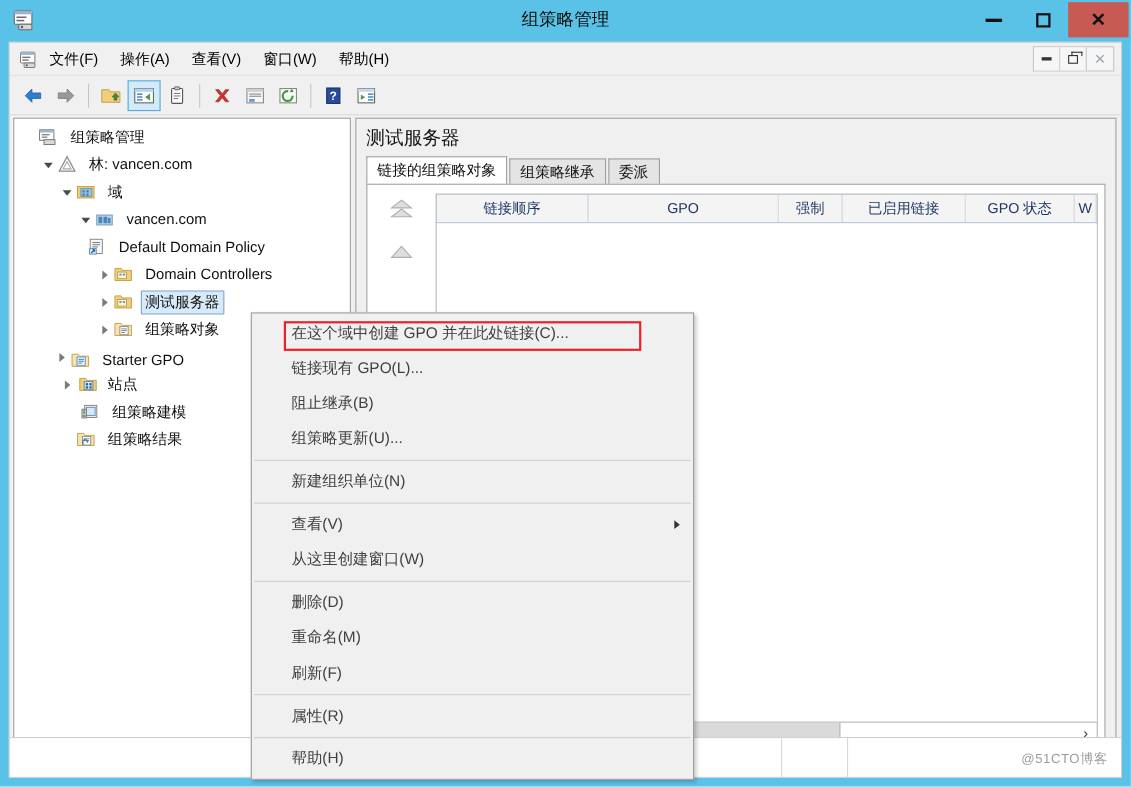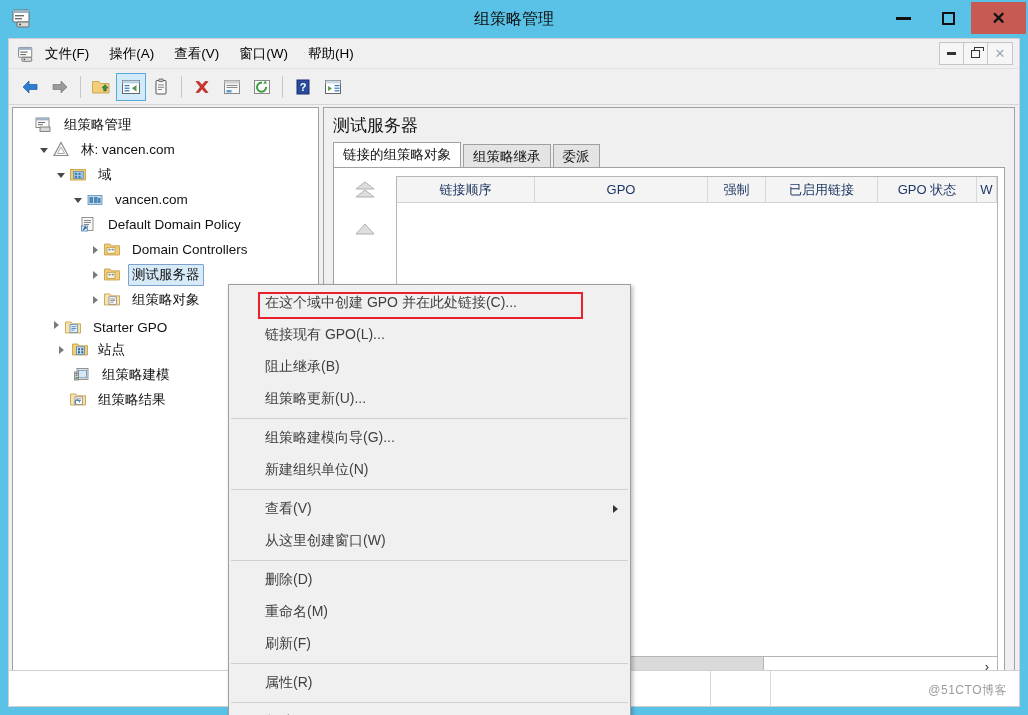--- a/index.html
+++ b/index.html
@@ -704,21 +704,20 @@
       <div id="watermark">@51CTO博客</div>
     </div>
   </div>
 
   <div id="ctxmenu">
       <div class="ctx-item">在这个域中创建 GPO 并在此处链接(C)...</div>
       <div class="ctx-item">链接现有 GPO(L)...</div>
       <div class="ctx-item">阻止继承(B)</div>
       <div class="ctx-item">组策略更新(U)...</div>
       <div class="ctx-sep"></div>
-      <div class="ctx-item">组策略建模向导(G)...</div>
       <div class="ctx-item">新建组织单位(N)</div>
       <div class="ctx-sep"></div>
       <div class="ctx-item">查看(V)<span class="ctx-submenu-arrow"></span></div>
       <div class="ctx-item">从这里创建窗口(W)</div>
       <div class="ctx-sep"></div>
       <div class="ctx-item">删除(D)</div>
       <div class="ctx-item">重命名(M)</div>
       <div class="ctx-item">刷新(F)</div>
       <div class="ctx-sep"></div>
       <div class="ctx-item">属性(R)</div>

